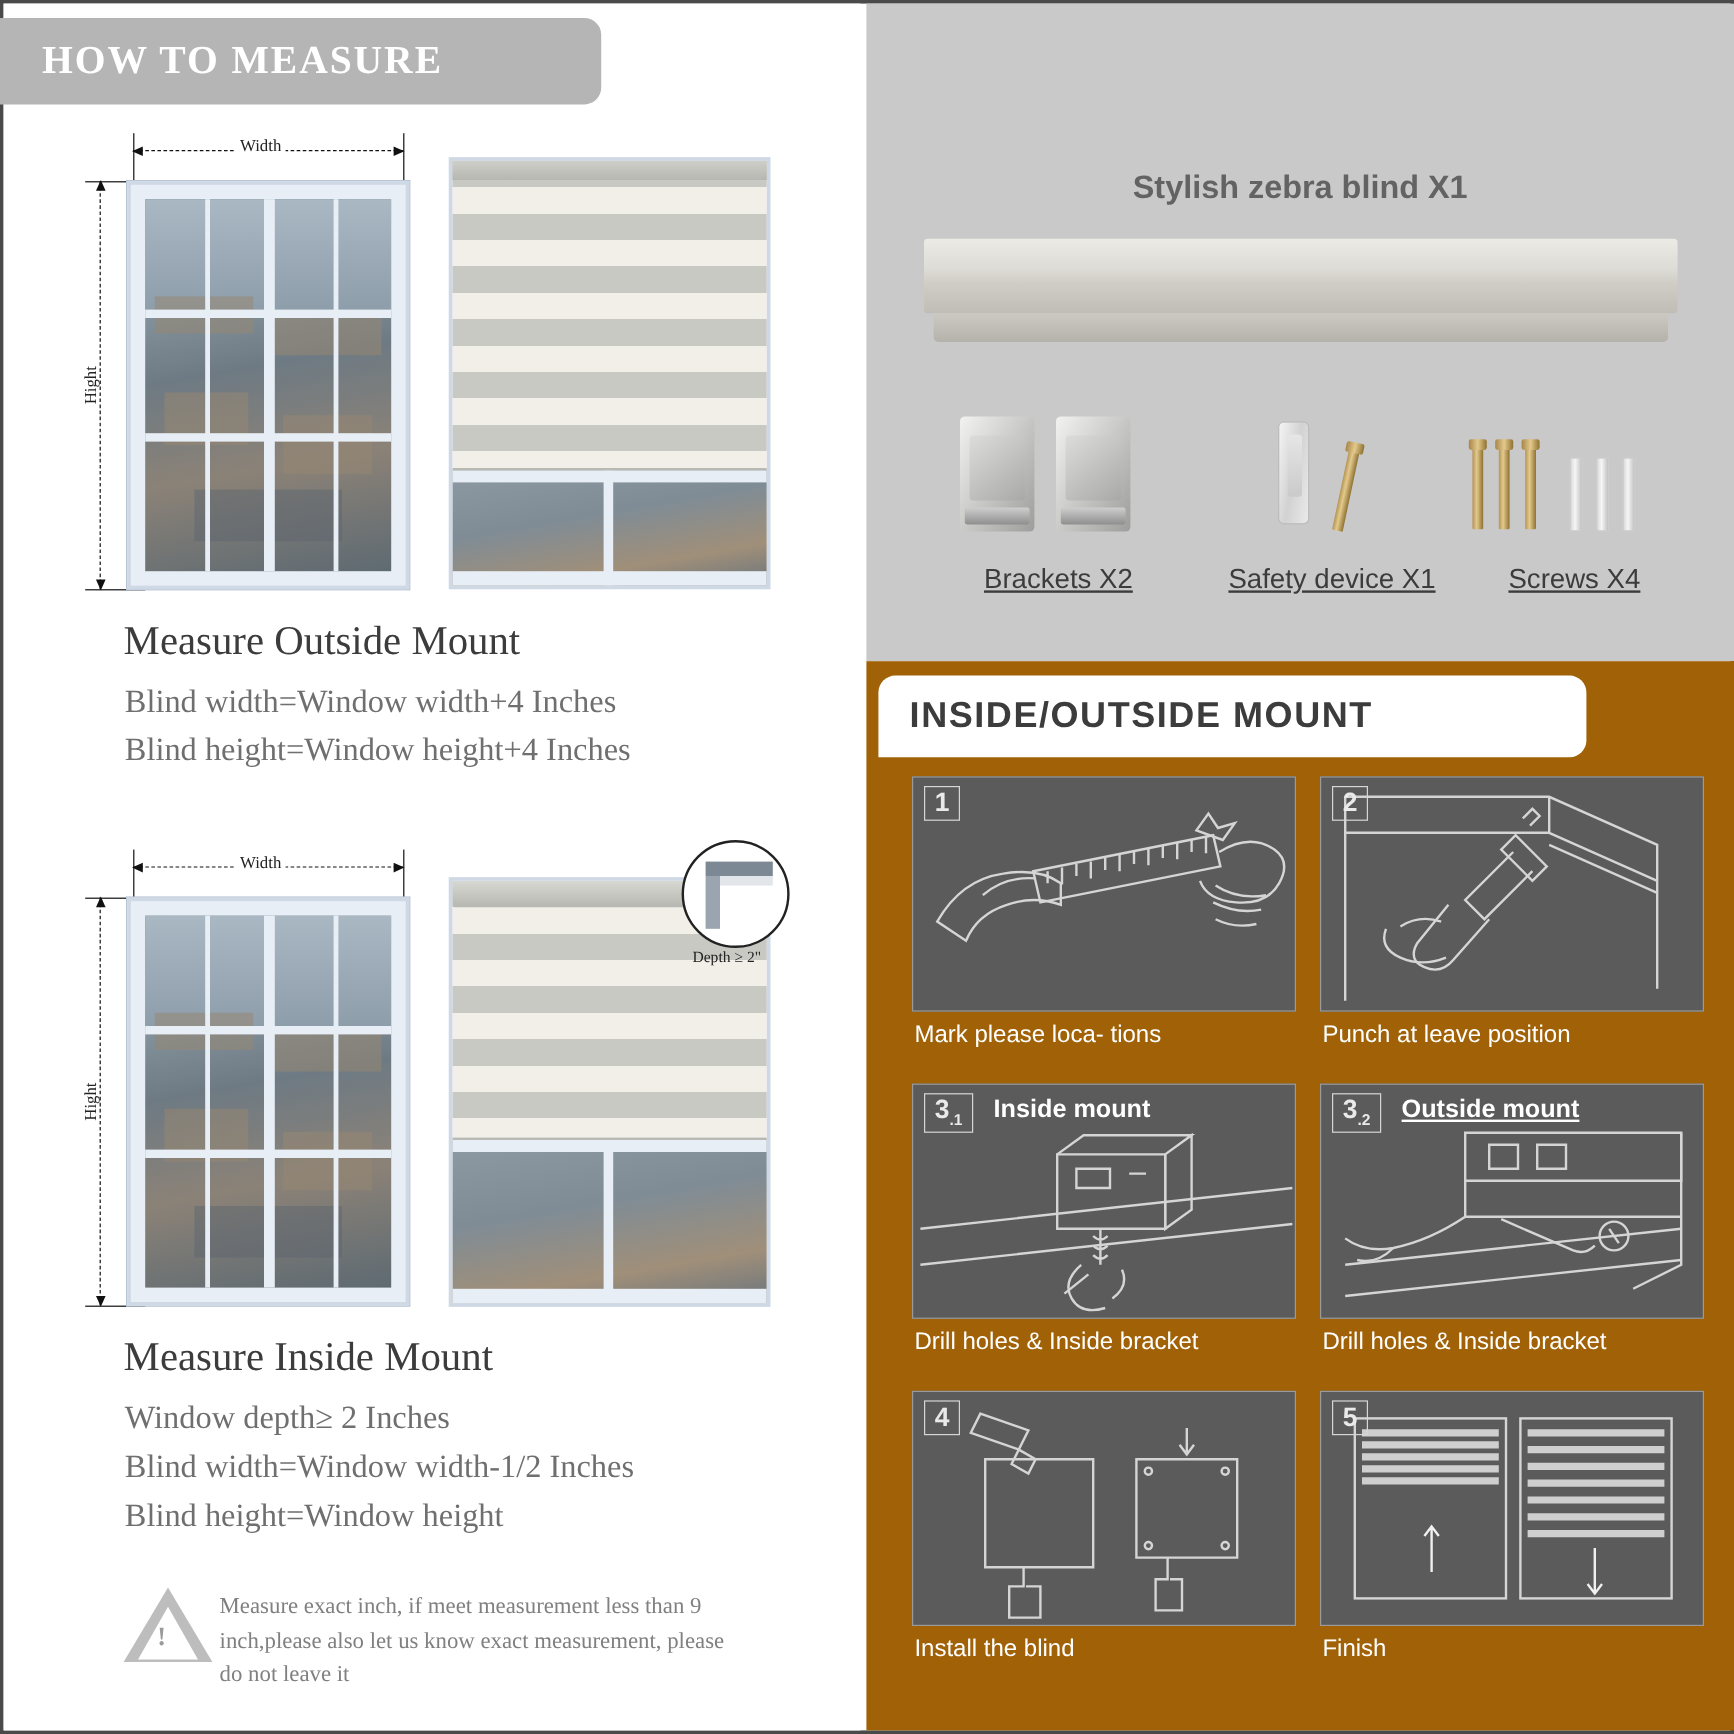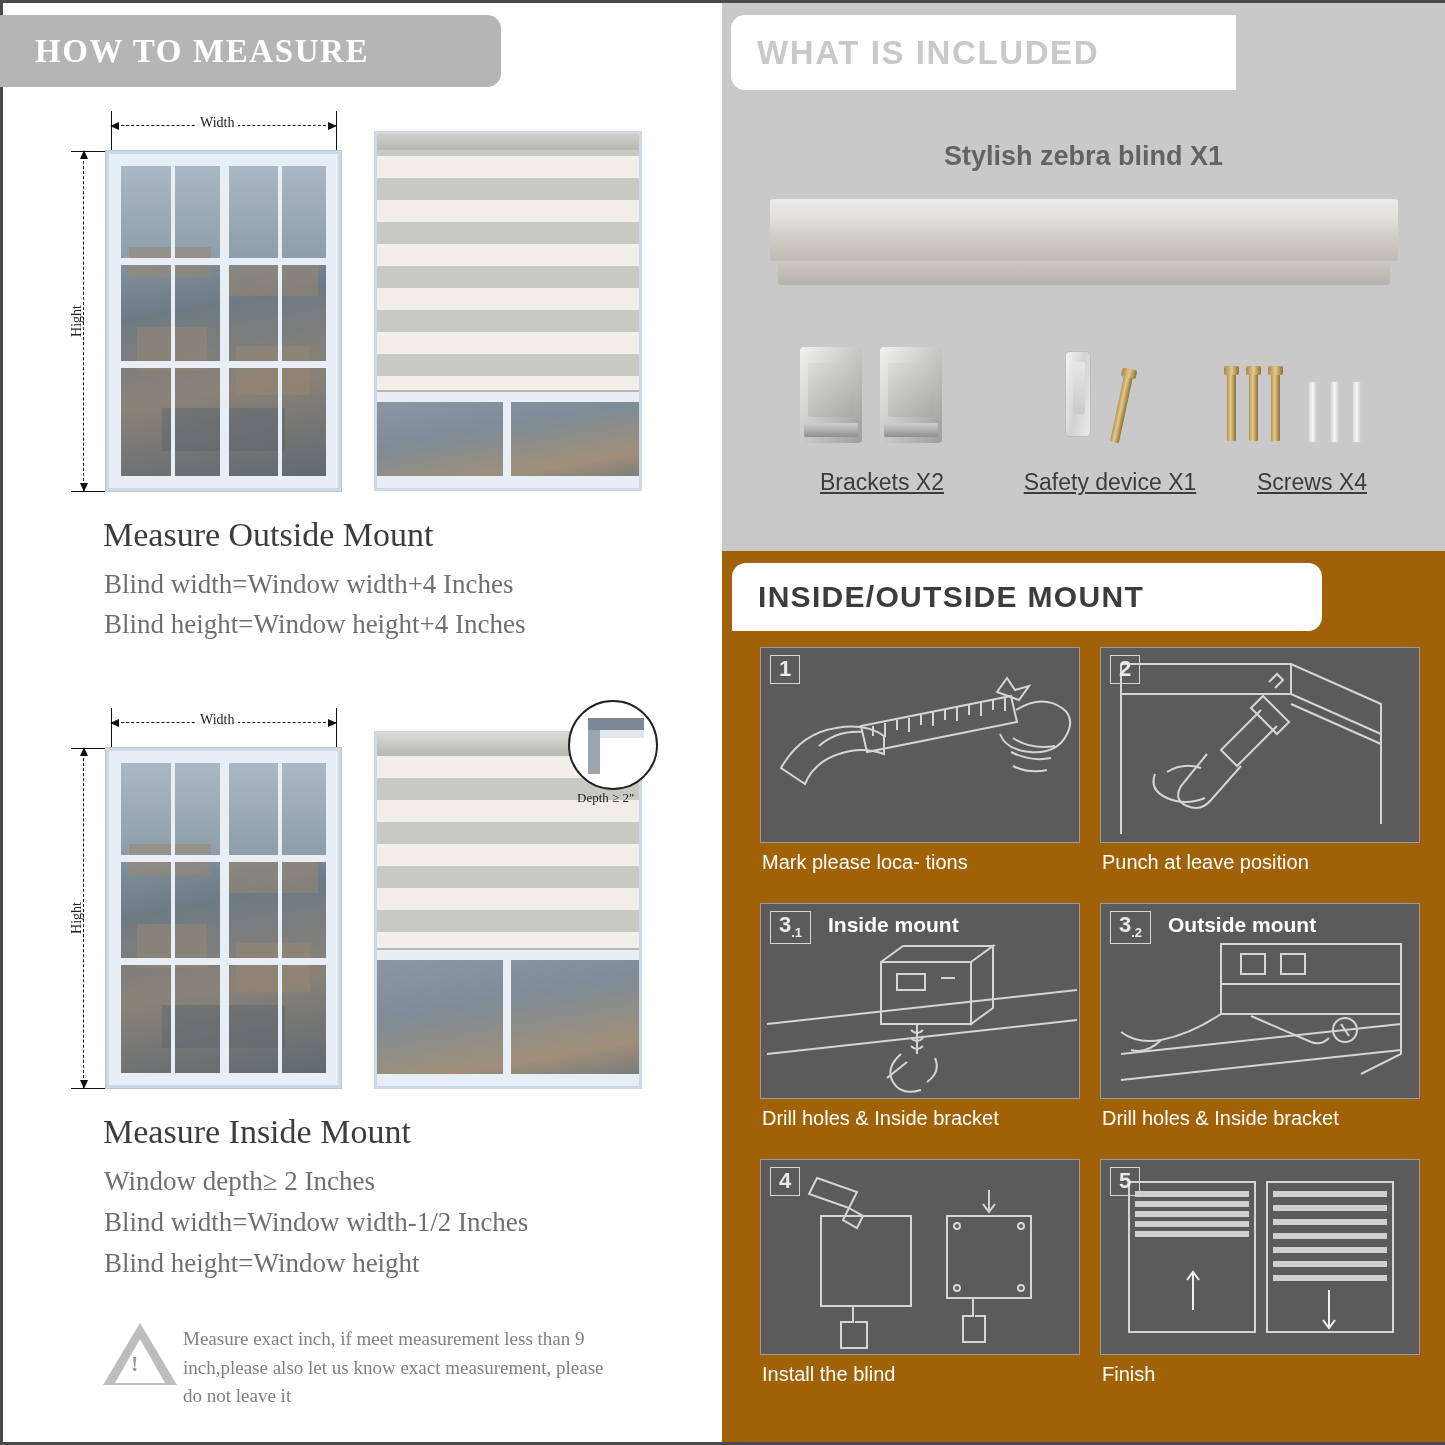--- a/index.html
+++ b/index.html
@@ -466,23 +466,20 @@
     <div class="warn-box" style="left:100px; top:1320px; width:560px; height:100px;">
       <div class="warn-tri" style="left:0; top:0;">
         <div class="warn-tri-in" style="left:-25px;"></div>
       </div>
       <div class="warn-bang" style="left:28px; top:28px;">!</div>
       <div class="warn-text" style="left:80px; top:2px;">Measure exact inch, if meet measurement less than 9 inch,please also let us know exact measurement, please do not leave it</div>
     </div>
   </div>
 
   <div class="right-top">
-    <div class="hdr-included">
-      <span>WHAT IS INCLUDED</span>
-    </div>
 
     <div class="inc-title">Stylish zebra blind X1</div>
 
     <div class="headrail"></div>
     <div class="headrail-b"></div>
 
     <div class="bracket" style="left:78px; top:344px;"></div>
     <div class="bracket" style="left:158px; top:344px;"></div>
     <div class="part-label" style="left:40px; top:466px; width:240px;">Brackets X2</div>
 
@@ -570,21 +567,21 @@
           <path d="M120 80 l0 30 l180 0"></path>
           <path d="M20 150 l280 -30 M20 176 l280 -30"></path>
           <path d="M120 110 q-30 20 -60 26 q-24 4 -40 -8"></path>
           <path d="M60 136 q-14 14 -30 10"></path>
           <path d="M150 112 l60 26 q10 4 18 -4"></path>
           <circle cx="244" cy="126" r="12"></circle>
           <path d="M240 120 l8 12"></path>
         </svg>
       </div>
       <div class="step-num">3<sub>.2</sub></div>
-      <div class="step-inline" style="left:68px; top:10px;">Outside mount</div>
+      <div class="step-inline" style="left:68px; top:10px;text-decoration:underline;">Outside mount</div>
     </div>
     <div class="step-cap" style="left:380px; top:556px;">Drill holes &amp;  Inside bracket</div>
 
     <div class="step" style="left:38px; top:608px; width:320px; height:196px;">
       <div class="step-img" style="width:320px; height:196px;">
         <svg width="320" height="196" viewBox="0 0 320 196" fill="none" stroke="#d5d5d5" stroke-width="2">
           <path d="M56 18 l40 14 l-8 16 l-40 -14 z"></path>
           <path d="M88 48 l14 8 l-6 12 l-14 -8 z"></path>
           <path d="M60 56 l90 0 l0 90 l-90 0 z"></path>
           <path d="M92 146 l0 16 l-12 0 l0 26 l26 0 l0 -26 l-12 0"></path>

